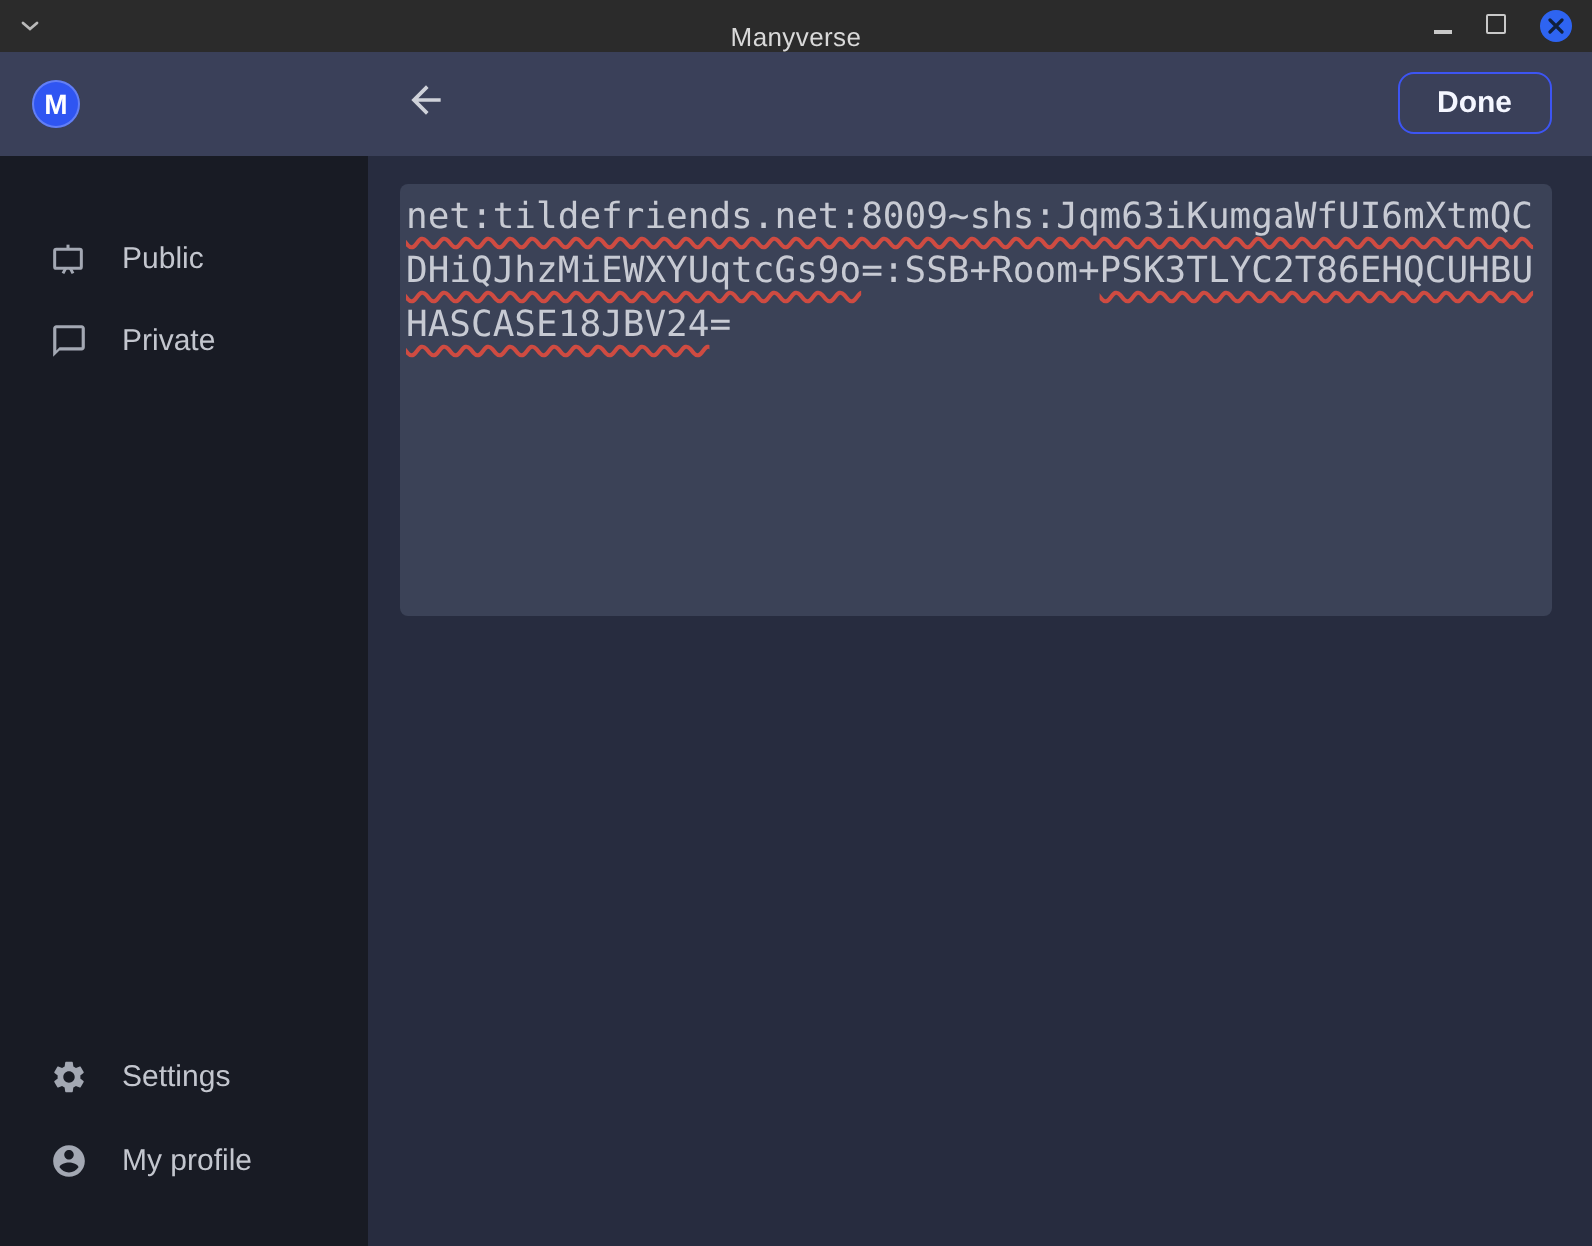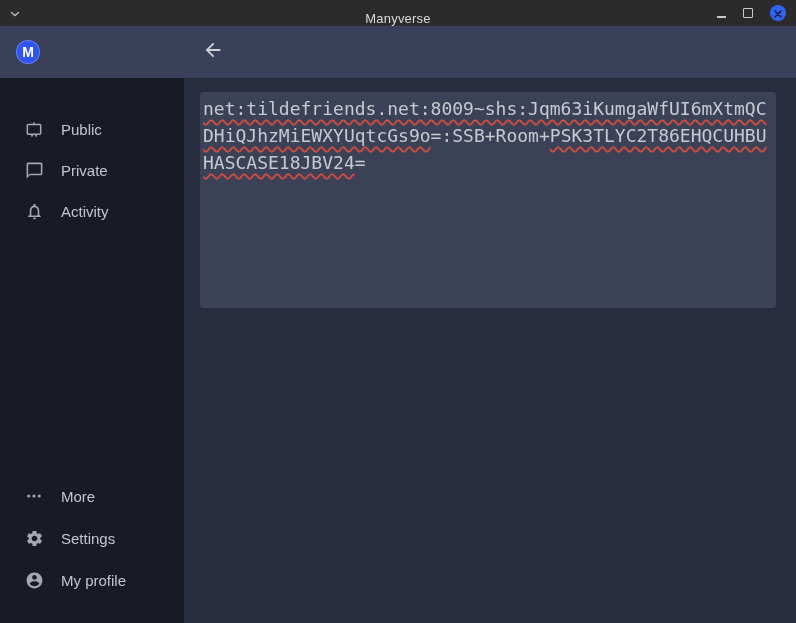--- a/index.html
+++ b/index.html
@@ -112,20 +112,21 @@
 
 <div class="header">
   <div class="logo">M</div>
   <div class="back-btn">
     <span>
       <svg width="22" height="22" viewBox="0 0 24 24">
           <path d="M20 11H7.83l5.59-5.59L12 4l-8 8 8 8 1.41-1.41L7.83 13H20v-2z" fill="currentColor"></path>
         </svg>
     </span>
   </div>
+  <button class="done-btn">Done</button>
 </div>
 
 <div class="sidebar">
   <div class="side-top">
     <div class="side-item">
       <span class="ic">
         <svg width="20" height="20" viewBox="0 0 24 24" fill="none" stroke="currentColor" stroke-width="1.8">
           <rect x="4" y="5.5" width="16" height="11.5" rx="1"></rect>
           <path d="M12 2.8v2.7"></path>
           <path d="M9 20l1.6-3M15 20l-1.6-3"></path>
@@ -134,41 +135,23 @@
       <span>Public</span>
     </div>
     <div class="side-item">
       <span class="ic">
         <svg width="19" height="19" viewBox="0 0 24 24">
             <path d="M20 2H4c-1.1 0-1.99.9-1.99 2L2 22l4-4h14c1.1 0 2-.9 2-2V4c0-1.1-.9-2-2-2zm0 14H6l-2 2V4h16v12z" fill="currentColor"></path>
           </svg>
       </span>
       <span>Private</span>
     </div>
-    <div class="side-item">
-      <span class="ic">
-        <svg width="19" height="19" viewBox="0 0 24 24">
-            <path d="M12 22c1.1 0 2-.9 2-2h-4c0 1.1.9 2 2 2zm6-6v-5c0-3.07-1.64-5.64-4.5-6.32V4c0-.83-.67-1.5-1.5-1.5s-1.5.67-1.5 1.5v.68C7.63 5.36 6 7.92 6 11v5l-2 2v1h16v-1l-2-2zm-2 1H8v-6c0-2.48 1.51-4.5 4-4.5s4 2.02 4 4.5v6z" fill="currentColor"></path>
-          </svg>
-      </span>
-      <span>Activity</span>
-    </div>
   </div>
 
   <div class="side-footer">
-    <div class="side-item">
-      <span class="ic">
-        <svg width="18" height="18" viewBox="0 0 24 24">
-          <circle cx="5" cy="12" r="2.1" fill="currentColor"></circle>
-          <circle cx="12" cy="12" r="2.1" fill="currentColor"></circle>
-          <circle cx="19" cy="12" r="2.1" fill="currentColor"></circle>
-        </svg>
-      </span>
-      <span>More</span>
-    </div>
     <div class="side-item">
       <span class="ic">
         <svg width="19" height="19" viewBox="0 0 24 24">
             <path d="M19.14,12.94c0.04-0.3,0.06-0.61,0.06-0.94c0-0.32-0.02-0.64-0.07-0.94l2.03-1.58c0.18-0.14,0.23-0.41,0.12-0.61 l-1.92-3.32c-0.12-0.22-0.37-0.29-0.59-0.22l-2.39,0.96c-0.5-0.38-1.03-0.7-1.62-0.94L14.4,2.81c-0.04-0.24-0.24-0.41-0.48-0.41 h-3.84c-0.24,0-0.43,0.17-0.47,0.41L9.25,5.35C8.66,5.59,8.12,5.92,7.63,6.29L5.24,5.33c-0.22-0.08-0.47,0-0.59,0.22L2.74,8.87 C2.62,9.08,2.66,9.34,2.86,9.48l2.03,1.58C4.84,11.36,4.8,11.69,4.8,12s0.02,0.64,0.07,0.94l-2.03,1.58 c-0.18,0.14-0.23,0.41-0.12,0.61l1.92,3.32c0.12,0.22,0.37,0.29,0.59,0.22l2.39-0.96c0.5,0.38,1.03,0.7,1.62,0.94l0.36,2.54 c0.05,0.24,0.24,0.41,0.48,0.41h3.84c0.24,0,0.44-0.17,0.47-0.41l0.36-2.54c0.59-0.24,1.13-0.56,1.62-0.94l2.39,0.96 c0.22,0.08,0.47,0,0.59-0.22l1.92-3.32c0.12-0.22,0.07-0.47-0.12-0.61L19.14,12.94z M12,15.6c-1.98,0-3.6-1.62-3.6-3.6 s1.62-3.6,3.6-3.6s3.6,1.62,3.6,3.6S13.98,15.6,12,15.6z" fill="currentColor"></path>
           </svg>
       </span>
       <span>Settings</span>
     </div>
     <div class="side-item">
       <span class="ic">

